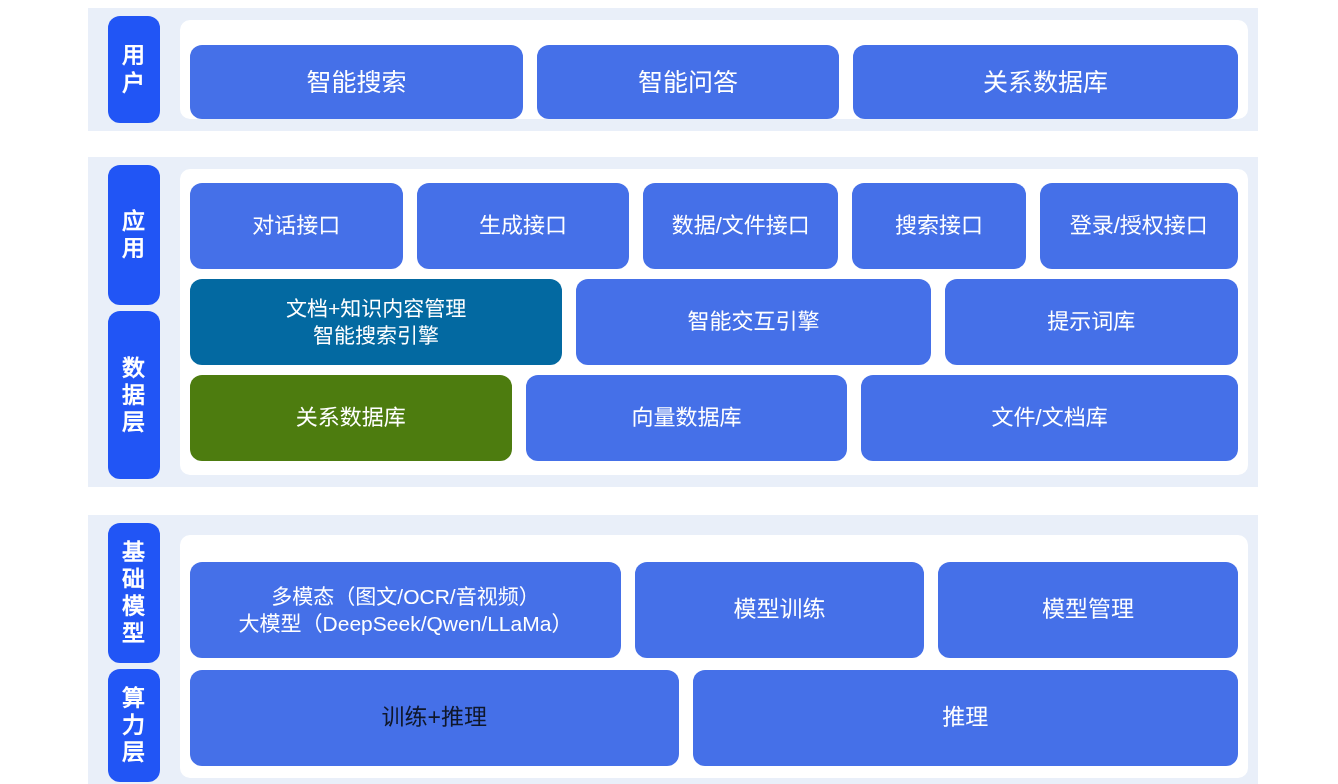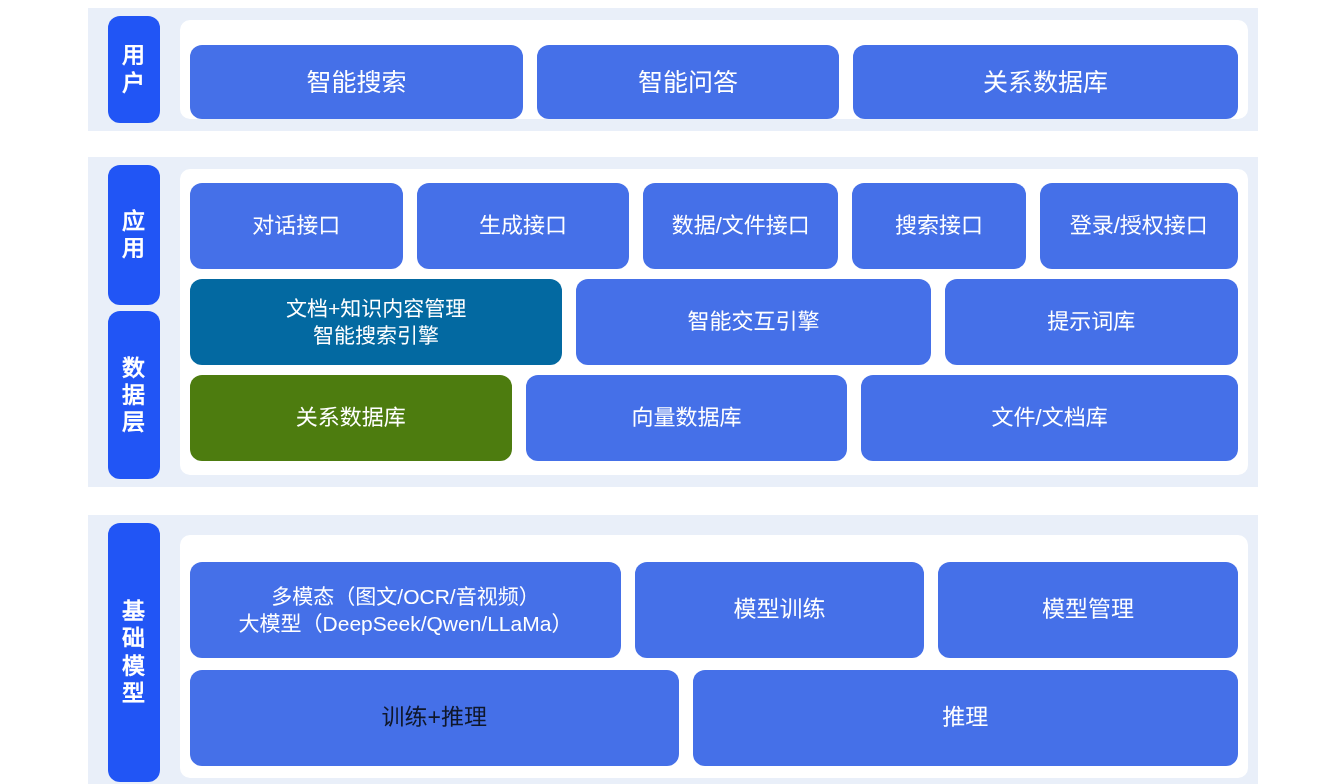--- a/index.html
+++ b/index.html
@@ -164,20 +164,23 @@
       </div>
 
     </div>
   </section>
 
   <section class="band" id="band-infra" style="background: rgb(233, 239, 249);">
     <div class="label-col">
       <div class="vlabel" style="background: rgb(33, 85, 245);">
         <span>基础模型</span>
       </div>
+      <div class="vlabel" style="background: rgb(33, 85, 245);">
+        <span>算力层</span>
+      </div>
     </div>
     <div class="panel" style="background: rgb(255, 255, 255);">
 
       <div class="row">
         <div class="box multiline" style="background: rgb(69, 112, 232); color: rgb(255, 255, 255); flex: 1.52 1 0px;">多模态（图文/OCR/音视频）
 大模型（DeepSeek/Qwen/LLaMa）</div>
         <div class="box" style="background: rgb(69, 112, 232); color: rgb(255, 255, 255); flex: 1 1 0px;">模型训练</div>
         <div class="box" style="background: rgb(69, 112, 232); color: rgb(255, 255, 255); flex: 1.04 1 0px;">模型管理</div>
       </div>
 

